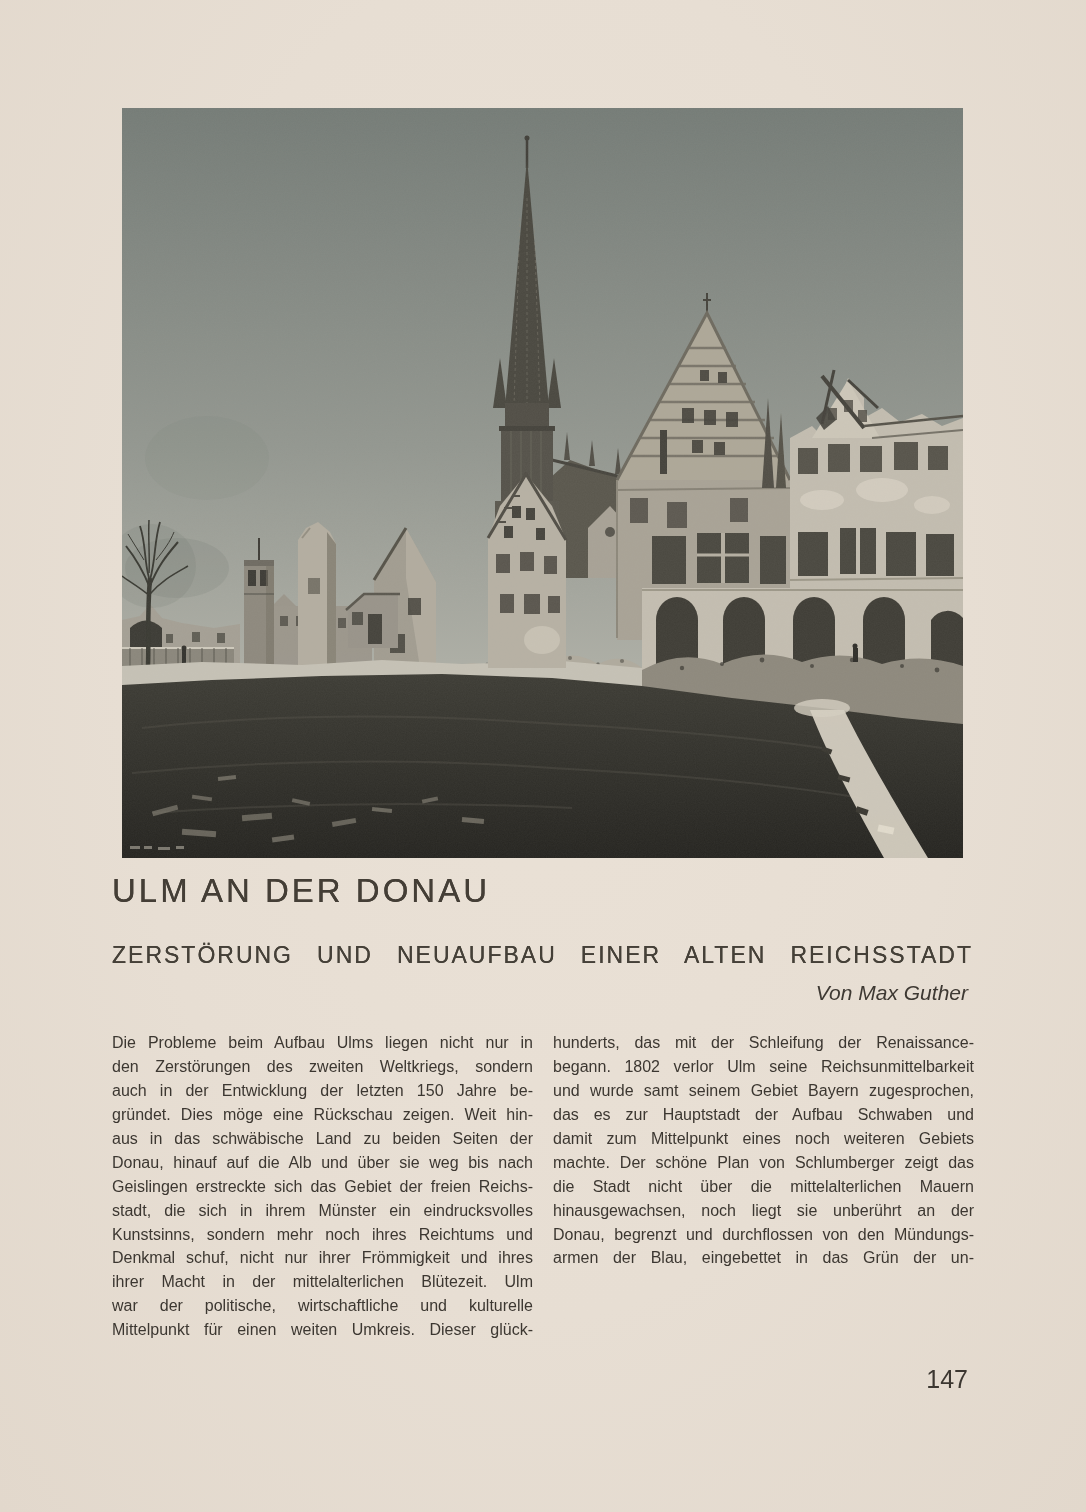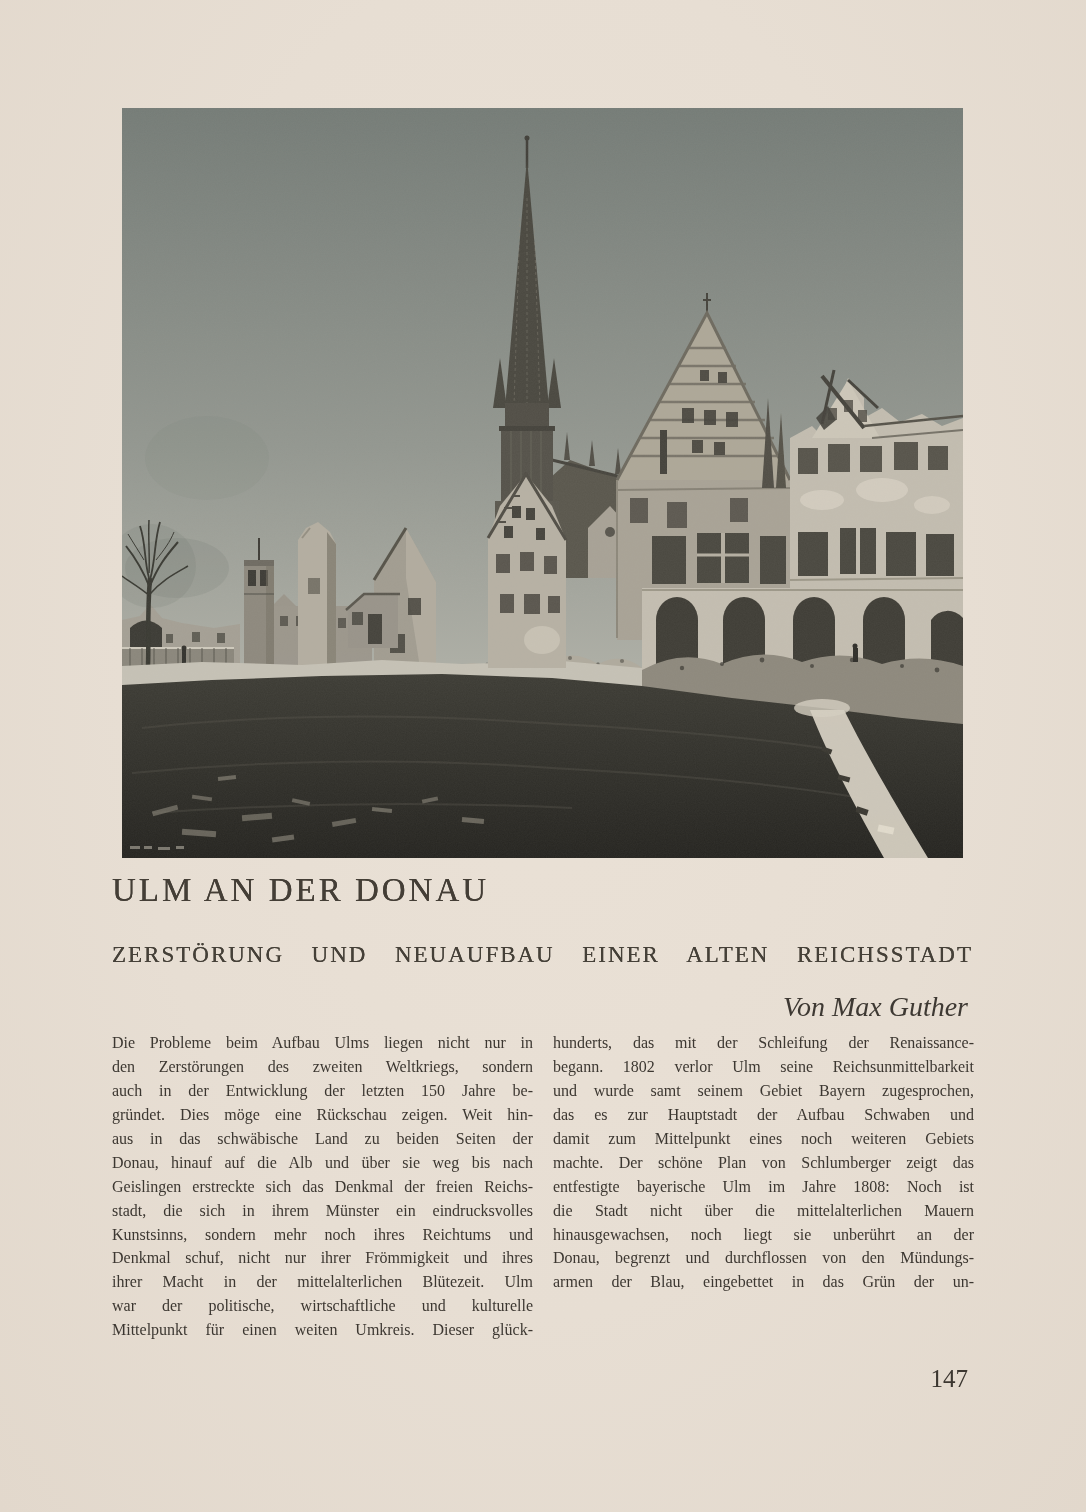--- a/index.html
+++ b/index.html
@@ -1,33 +1,33 @@
 <!DOCTYPE html>
 <html><head>
 <meta charset="utf-8">
 <style>
   html,body{margin:0;padding:0;background:#cfc5ba;}
   .page{
     position:relative;width:1086px;height:1512px;margin:0 auto;
     background:radial-gradient(ellipse at 50% 42%, #eae1d6 0%, #e7ded3 55%, #e2d8cc 100%);
-    font-family:Liberation Serif, serif;color:#3c3731;overflow:hidden;
+    font-family:Liberation Sans, sans-serif;color:#3c3731;overflow:hidden;
   }
   .photo{position:absolute;left:122px;top:108px;width:841px;height:750px;}
   .photo svg{display:block;width:100%;height:100%;}
   .title{
     position:absolute;left:112px;top:872px;font-size:33px;letter-spacing:3px;
     color:#443e36;white-space:nowrap;text-shadow:0 0 .5px #443e36;
   }
   .subtitle{
     position:absolute;left:112px;top:942px;width:861px;font-size:23px;letter-spacing:2px;
     color:#454038;text-align:justify;text-align-last:justify;white-space:nowrap0;
     text-shadow:0 0 .4px #454038;
   }
   .byline{
-    position:absolute;right:118px;top:981px;font-size:28px;font-style:italic;color:#3e3933;margin-top:10px;
+    position:absolute;right:118px;top:981px;font-size:21px;font-style:italic;color:#3e3933;
   }
   .col{position:absolute;top:1031px;width:421px;font-size:16px;line-height:23.95px;color:#3c3731;}
   .col-left{left:112px}
   .col-right{left:553px}
   .line{text-align:justify;text-align-last:justify;height:23.95px;overflow:visible;}
   .pagenum{position:absolute;right:118px;top:1365px;font-size:25px;color:#3c3731;}
 </style>
 </head>
 <body>
 
@@ -373,37 +373,36 @@
   <div class="byline">Von Max Guther</div>
 
   <div class="col col-left">
 
   <div class="line">Die Probleme beim Aufbau Ulms liegen nicht nur in</div>
       <div class="line">den Zerstörungen des zweiten Weltkriegs, sondern</div>
       <div class="line">auch in der Entwicklung der letzten 150 Jahre be-</div>
       <div class="line">gründet. Dies möge eine Rückschau zeigen. Weit hin-</div>
       <div class="line">aus in das schwäbische Land zu beiden Seiten der</div>
       <div class="line">Donau, hinauf auf die Alb und über sie weg bis nach</div>
-      <div class="line">Geislingen erstreckte sich das Denkmal der freien Reichs-</div>
+      <div class="line">Geislingen erstreckte sich das Gebiet der freien Reichs-</div>
       <div class="line">stadt, die sich in ihrem Münster ein eindrucksvolles</div>
       <div class="line">Kunstsinns, sondern mehr noch ihres Reichtums und</div>
       <div class="line">Denkmal schuf, nicht nur ihrer Frömmigkeit und ihres</div>
       <div class="line">ihrer Macht in der mittelalterlichen Blütezeit. Ulm</div>
       <div class="line">war der politische, wirtschaftliche und kulturelle</div>
       <div class="line">Mittelpunkt für einen weiten Umkreis. Dieser glück-</div>
     </div>
   <div class="col col-right">
 
       <div class="line">hunderts, das mit der Schleifung der Renaissance-</div>
       <div class="line">begann. 1802 verlor Ulm seine Reichsunmittelbarkeit</div>
       <div class="line">und wurde samt seinem Gebiet Bayern zugesprochen,</div>
       <div class="line">das es zur Hauptstadt der Aufbau Schwaben und</div>
       <div class="line">damit zum Mittelpunkt eines noch weiteren Gebiets</div>
       <div class="line">machte. Der schöne Plan von Schlumberger zeigt das</div>
-      <div class="line">entfestigte bayerische Ulm im Jahre 1808: Noch ist</div>
       <div class="line">die Stadt nicht über die mittelalterlichen Mauern</div>
       <div class="line">hinausgewachsen, noch liegt sie unberührt an der</div>
       <div class="line">Donau, begrenzt und durchflossen von den Mündungs-</div>
       <div class="line">armen der Blau, eingebettet in das Grün der un-</div>
     </div>
 
   <div class="pagenum">147</div>
 </div>
 
 </body></html>

